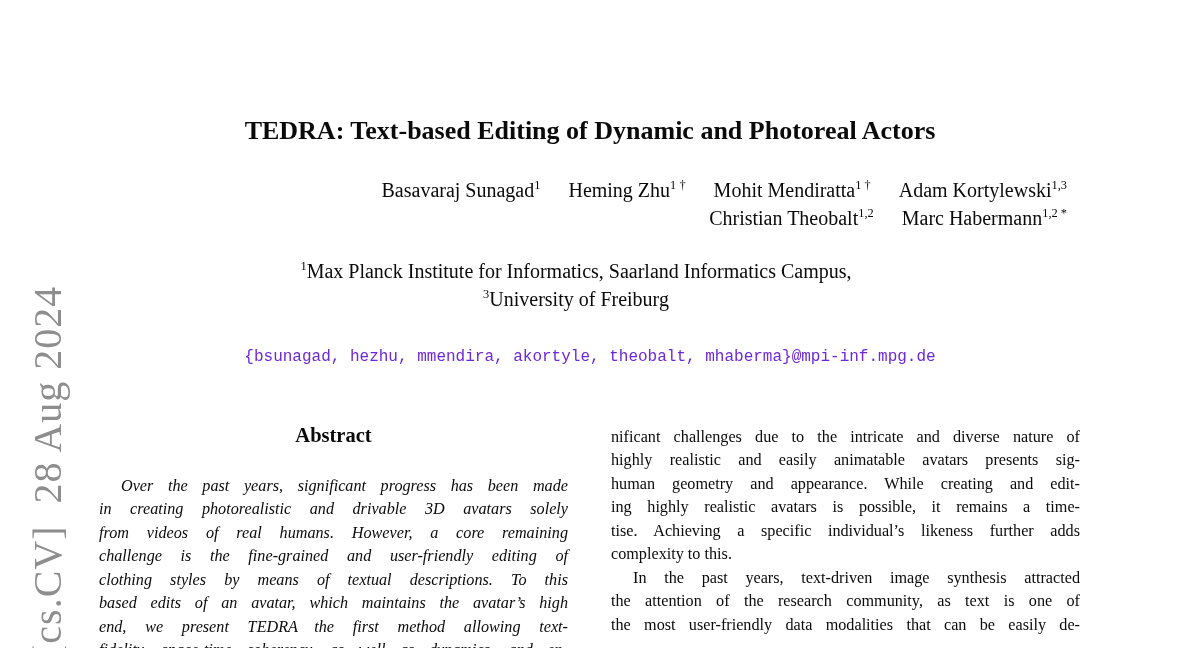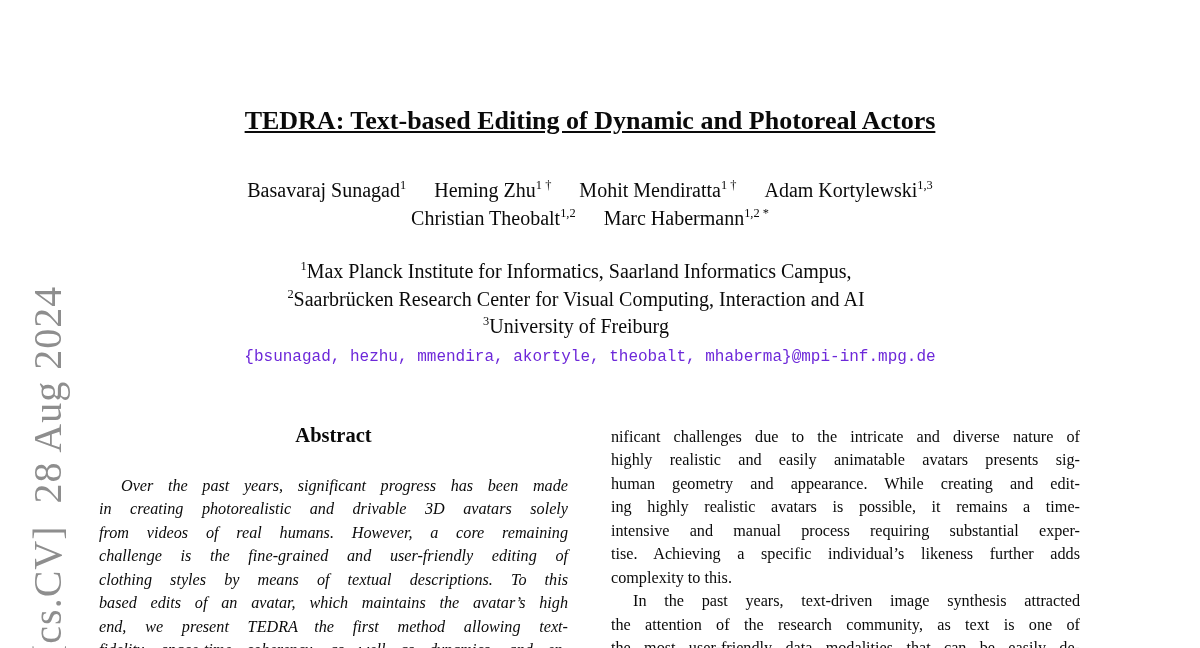--- a/index.html
+++ b/index.html
@@ -19,28 +19,28 @@
     top: 658px; left: 24px;
     transform-origin: 0 0;
     transform: rotate(-90deg);
     font-size: 40px;
     letter-spacing: 1px;
     color: #8e8e8e;
     white-space: pre;
   }
 
   .title {
-    position: absolute; top: 105px; left: 99px; width: 982px;
+    position: absolute; top: 115px; left: 99px; width: 982px;
     margin: 0; text-align: center;
-    font-size: 26px; font-weight: 700; line-height: 32px; text-decoration: underline;
+    font-size: 26px; font-weight: 700; line-height: 32px;
   }
 
   .authors {
     position: absolute; left: 99px; width: 982px;
-    text-align: center; font-size: 20px; line-height: 24px;
+    text-align: right; font-size: 20px; line-height: 24px;
   }
   .authors.row1 { top: 178px; }
   .authors.row2 { top: 206px; }
   .author { margin: 0 14px; white-space: nowrap; }
   sup { font-size: 62%; line-height: 0; }
 
   .affiliations {
     position: absolute; top: 258px; left: 85px; width: 982px;
     text-align: center; font-size: 20px; line-height: 27.6px;
   }
@@ -78,21 +78,20 @@
   <div class="watermark">[cs.CV]  28 Aug 2024</div>
 
   <h1 class="title">TEDRA: Text-based Editing of Dynamic and Photoreal Actors</h1>
 
   <div class="authors row1"><span class="author"><span>Basavaraj Sunagad</span><sup>1</sup></span><span class="author"><span>Heming Zhu</span><sup>1 †</sup></span><span class="author"><span>Mohit Mendiratta</span><sup>1 †</sup></span><span class="author"><span>Adam Kortylewski</span><sup>1,3</sup></span></div>
 
   <div class="authors row2"><span class="author"><span>Christian Theobalt</span><sup>1,2</sup></span><span class="author"><span>Marc Habermann</span><sup>1,2 *</sup></span></div>
 
   <div class="affiliations">
       <div class="affil"><sup>1</sup><span>Max Planck Institute for Informatics, Saarland Informatics Campus,</span></div>
-      <div class="affil"><sup>2</sup><span>Saarbrücken Research Center for Visual Computing, Interaction and AI</span></div>
       <div class="affil"><sup>3</sup><span>University of Freiburg</span></div>
     </div>
 
   <div class="email">{bsunagad, hezhu, mmendira, akortyle, theobalt, mhaberma}@mpi-inf.mpg.de</div>
 
   <div class="abs-head">Abstract</div>
 
   <div class="col left">
       <div class="line indent">Over the past years, significant progress has been made</div>
       <div class="line">in creating photorealistic and drivable 3D avatars solely</div>
@@ -102,21 +101,20 @@
       <div class="line">based edits of an avatar, which maintains the avatar’s high</div>
       <div class="line">end, we present TEDRA the first method allowing text-</div>
       <div class="line">fidelity, space-time coherency, as well as dynamics, and en-</div>
     </div>
 
   <div class="col right">
       <div class="line">nificant challenges due to the intricate and diverse nature of</div>
       <div class="line">highly realistic and easily animatable avatars presents sig-</div>
       <div class="line">human geometry and appearance. While creating and edit-</div>
       <div class="line">ing highly realistic avatars is possible, it remains a time-</div>
-      <div class="line">intensive and manual process requiring substantial exper-</div>
       <div class="line">tise. Achieving a specific individual’s likeness further adds</div>
       <div class="line shortline">complexity to this.</div>
       <div class="line indent">In the past years, text-driven image synthesis attracted</div>
       <div class="line">the attention of the research community, as text is one of</div>
       <div class="line">the most user-friendly data modalities that can be easily de-</div>
     </div>
 
 </div>
 
 </body></html>

